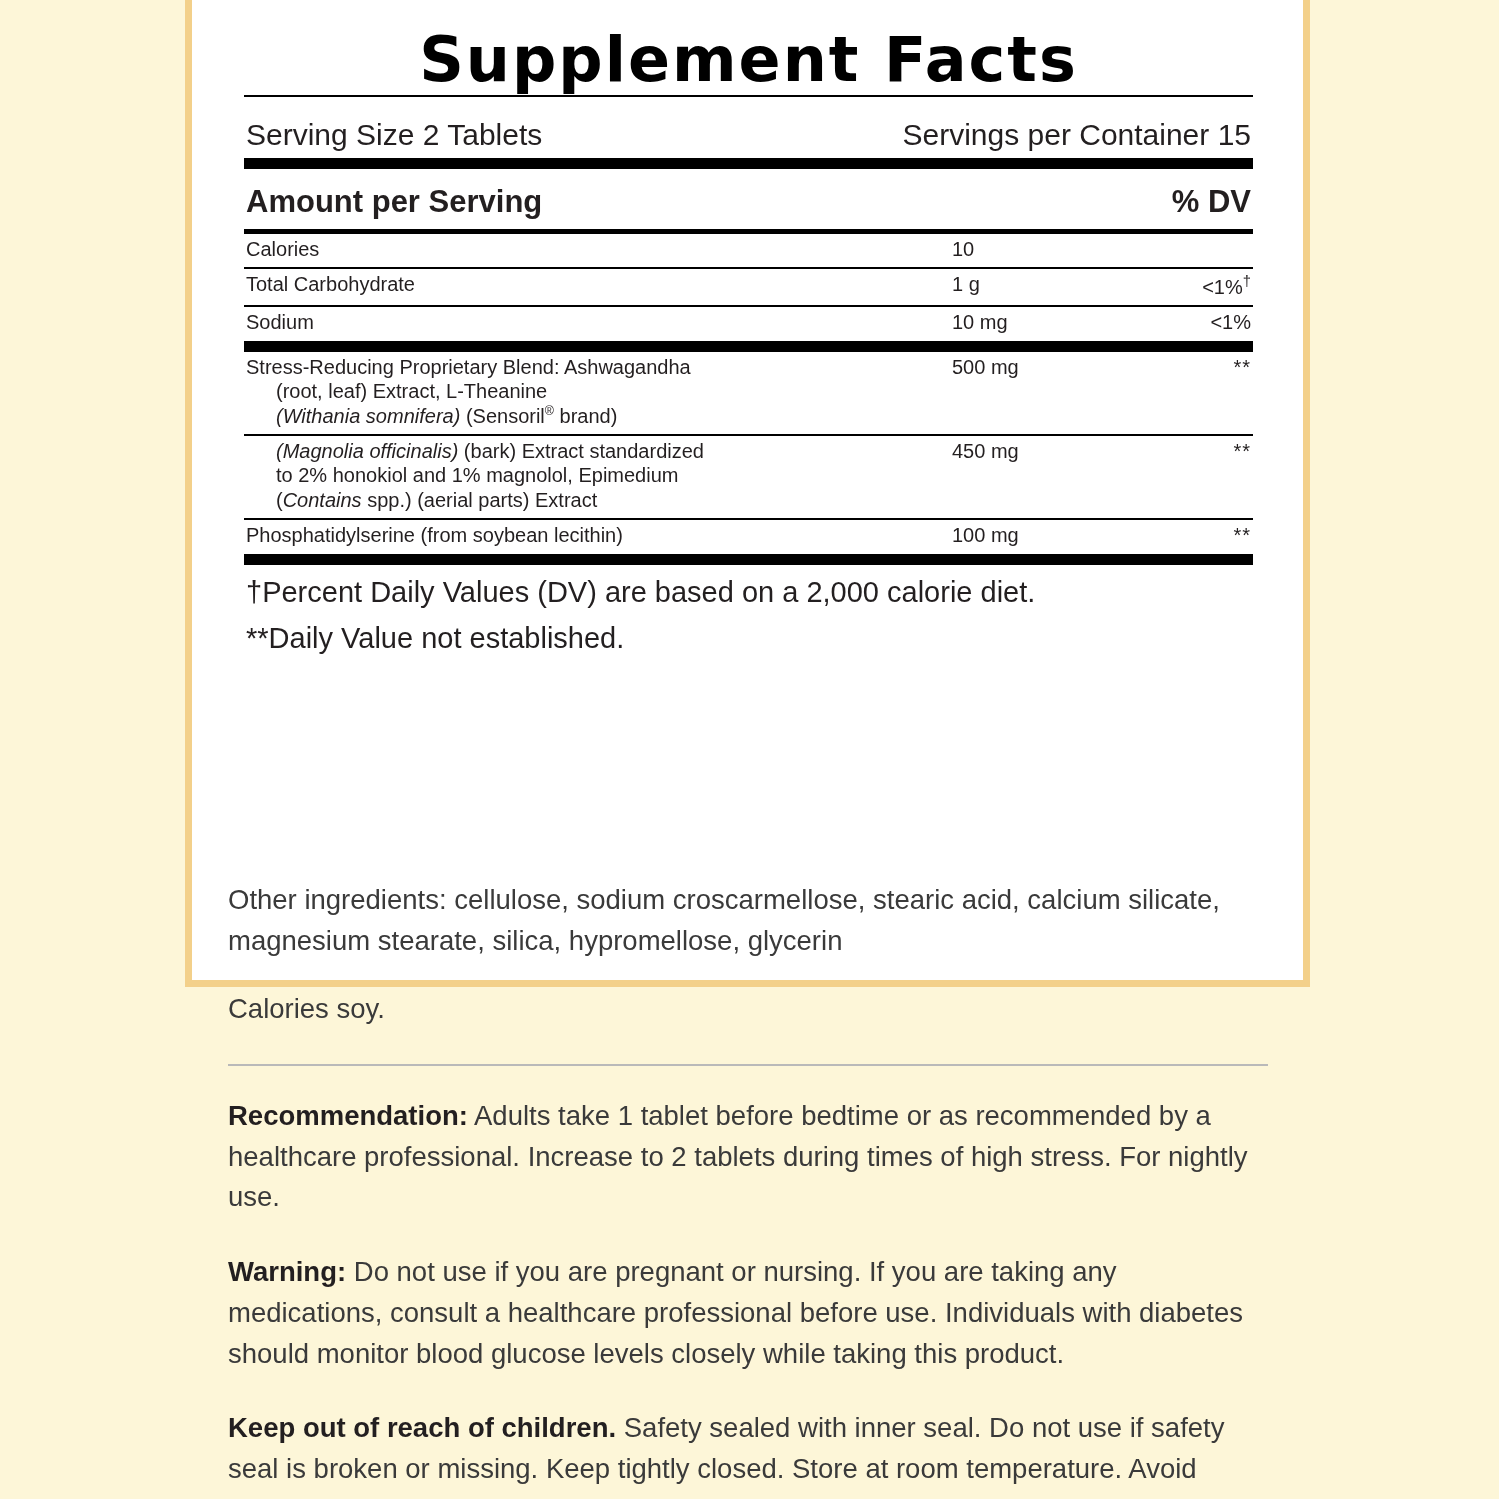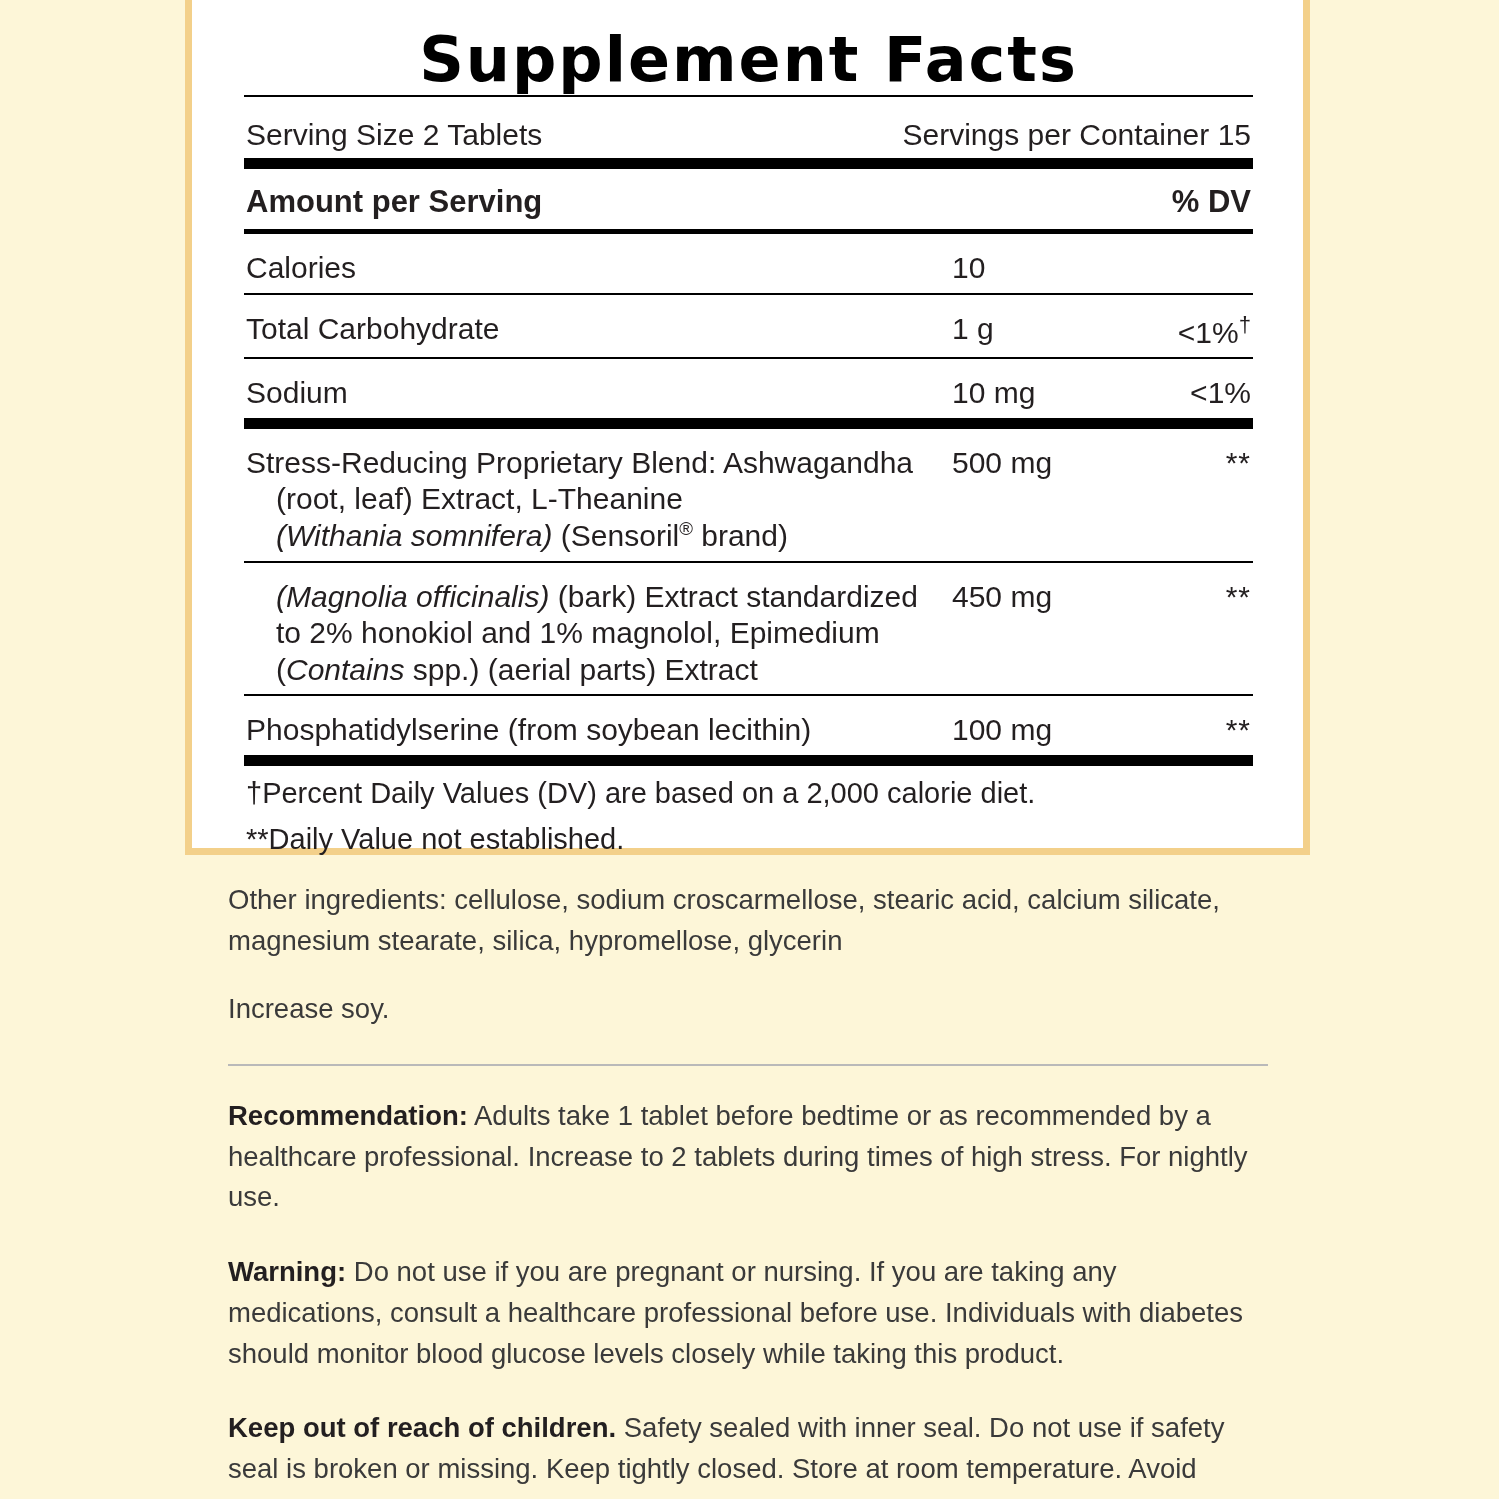--- a/index.html
+++ b/index.html
@@ -20,21 +20,21 @@
     height: 1499px;
     box-sizing: border-box;
   }
 
   
   .sf-panel {
     position: absolute;
     left: 185px;
     top: 0px;
     width: 1125px;
-    height: 855px;
+    height: 987px;
     box-sizing: border-box;
     background: #ffffff;
     border: 7px solid #f3d08a;
     border-top: none;
   }
   .sf-inner {
     position: absolute;
     left: 52px;
     top: 28px;
     right: 50px;
@@ -56,22 +56,22 @@
     font-size: 30px;
     padding: 21px 2px 6px 2px;
   }
   .rule-thin { border-top: 2px solid #000; }
   .rule-med { border-top: 5px solid #000; }
   .rule-thick { border-top: 11px solid #000; }
 
   .sf-row {
     display: flex;
     align-items: flex-start;
-    font-size: 30px;
-    padding: 16px 2px 6px 2px;
+    font-size: 20px;
+    padding: 3px 2px 6px 2px;
     line-height: 1.22;
   }
   .sf-row .name { flex: 1 1 auto; padding-right: 10px; }
   .sf-row .amt {
     flex: 0 0 175px;
     padding-right: 6px;
     white-space: nowrap;
   }
   .sf-row .dv {
     flex: 0 0 118px;
@@ -191,21 +191,21 @@
       <div class="rule-thick"></div>
 
       <div class="sf-foot">†Percent Daily Values (DV) are based on a 2,000 calorie diet.</div>
       <div class="sf-foot">**Daily Value not established.</div>
 
     </div>
   </div>
 
   <div class="body-text">
     <p class="tight">Other ingredients: cellulose, sodium croscarmellose, stearic acid, calcium silicate, magnesium stearate, silica, hypromellose, glycerin</p>
-    <p>Increase soy.</p>
+    <p>Calories soy.</p>
 
     <div class="divider"></div>
 
     <p><b>Recommendation:</b><span> Adults take 1 tablet before bedtime or as recommended by a healthcare professional. Increase to 2 tablets during times of high stress. For nightly use.</span></p>
 
     <p><b>Warning:</b><span> Do not use if you are pregnant or nursing. If you are taking any medications, consult a healthcare professional before use. Individuals with diabetes should monitor blood glucose levels closely while taking this product.</span></p>
 
     <p><b>Keep out of reach of children.</b><span> Safety sealed with inner seal. Do not use if safety seal is broken or missing. Keep tightly closed. Store at room temperature. Avoid excessive heat and direct sunlight.</span></p>
   </div>
 

